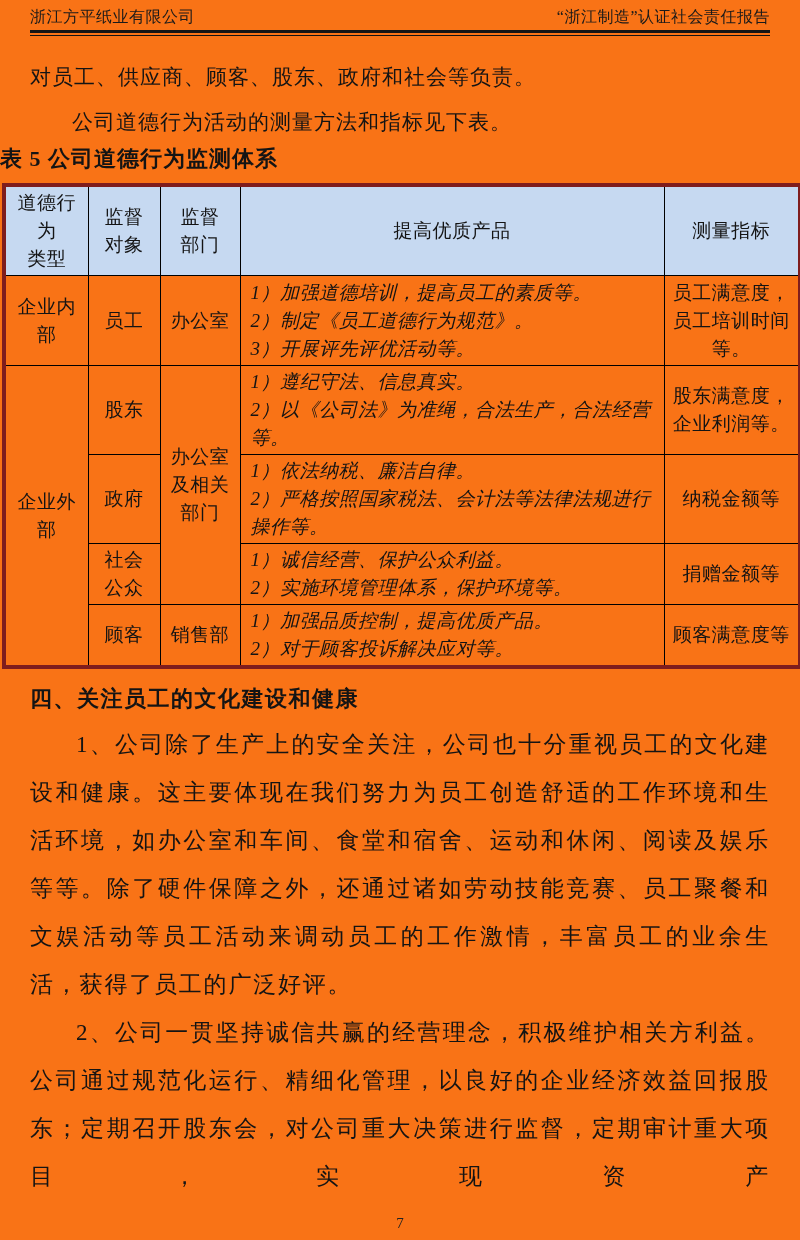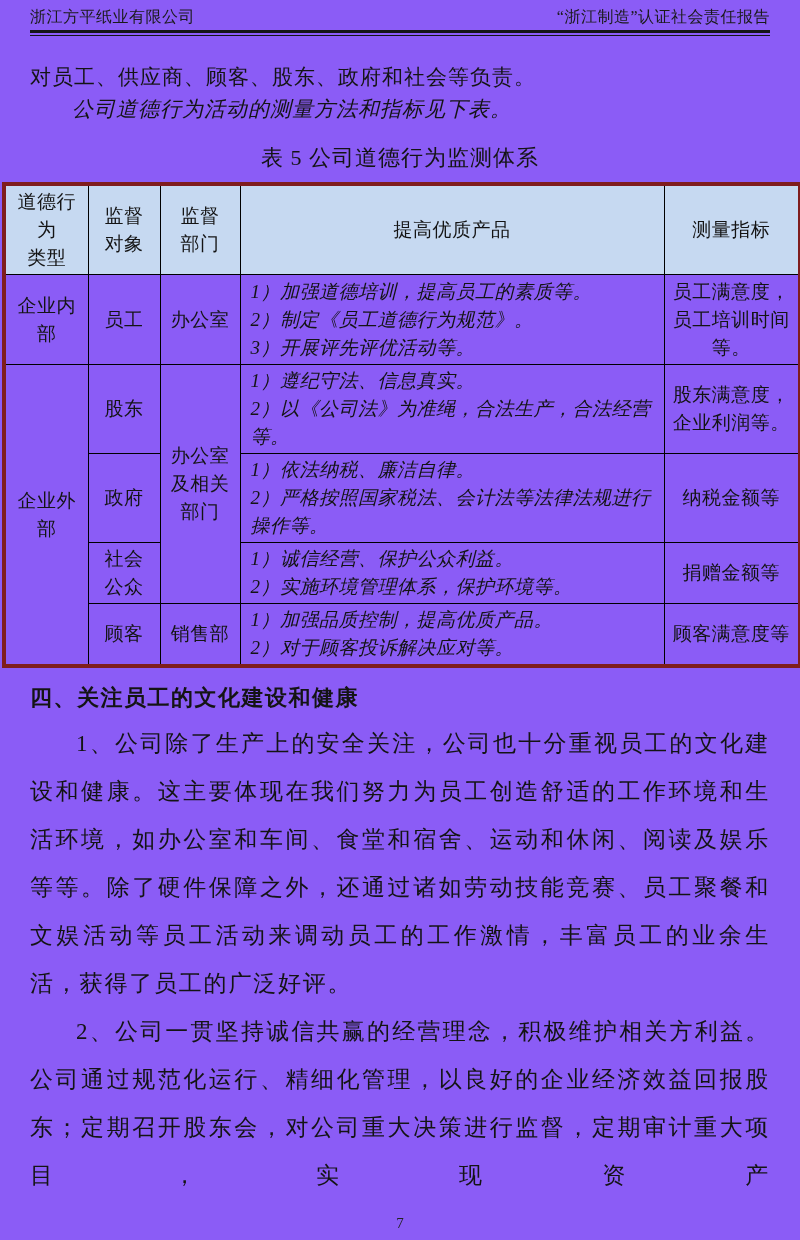--- a/index.html
+++ b/index.html
@@ -2,21 +2,21 @@
 <html><head>
 <meta charset="utf-8">
 <style>
   * { margin: 0; padding: 0; box-sizing: border-box; }
   html, body { background: #ffffff; }
   .page {
     position: relative;
     width: 800px;
     height: 1240px;
     margin: 0 auto;
-    background: #8b5cf6;
+    background: #f97316;
     color: #141414;
     font-family: "Liberation Serif", "DejaVu Serif", serif;
     overflow: hidden;
   }
   .header {
     position: absolute;
     top: 7px; left: 30px; right: 30px;
     display: flex;
     justify-content: space-between;
     font-size: 16px;
@@ -29,27 +29,27 @@
   .content { position: absolute; top: 36px; left: 0; right: 0; }
 
   .intro-line {
     margin: 0 30px;
     font-size: 21px;
     line-height: 30px;
     letter-spacing: 1px;
   }
   .intro-1 { margin-top: 26px; }
   .intro-2 { margin-top: 26px; text-indent: 2em; }
-  .intro-3 { margin-top: 2px; text-indent: 2em; font-style: italic; }
+  .intro-3 { margin-top: 15px; text-indent: 2em; }
 
   .table-title {
-    margin-top: 18px;
-    text-align: center;
+    margin-top: 6px;
+    text-align: left;
     font-size: 22px;
-    font-weight: normal;
+    font-weight: bold;
     line-height: 31px;
     letter-spacing: 1px;
   }
 
   table.ethics-table {
     margin: 9px 0 0 2px;
     width: 796px;
     border-collapse: collapse;
     table-layout: fixed;
     border: 4px solid #7f1d1d;

